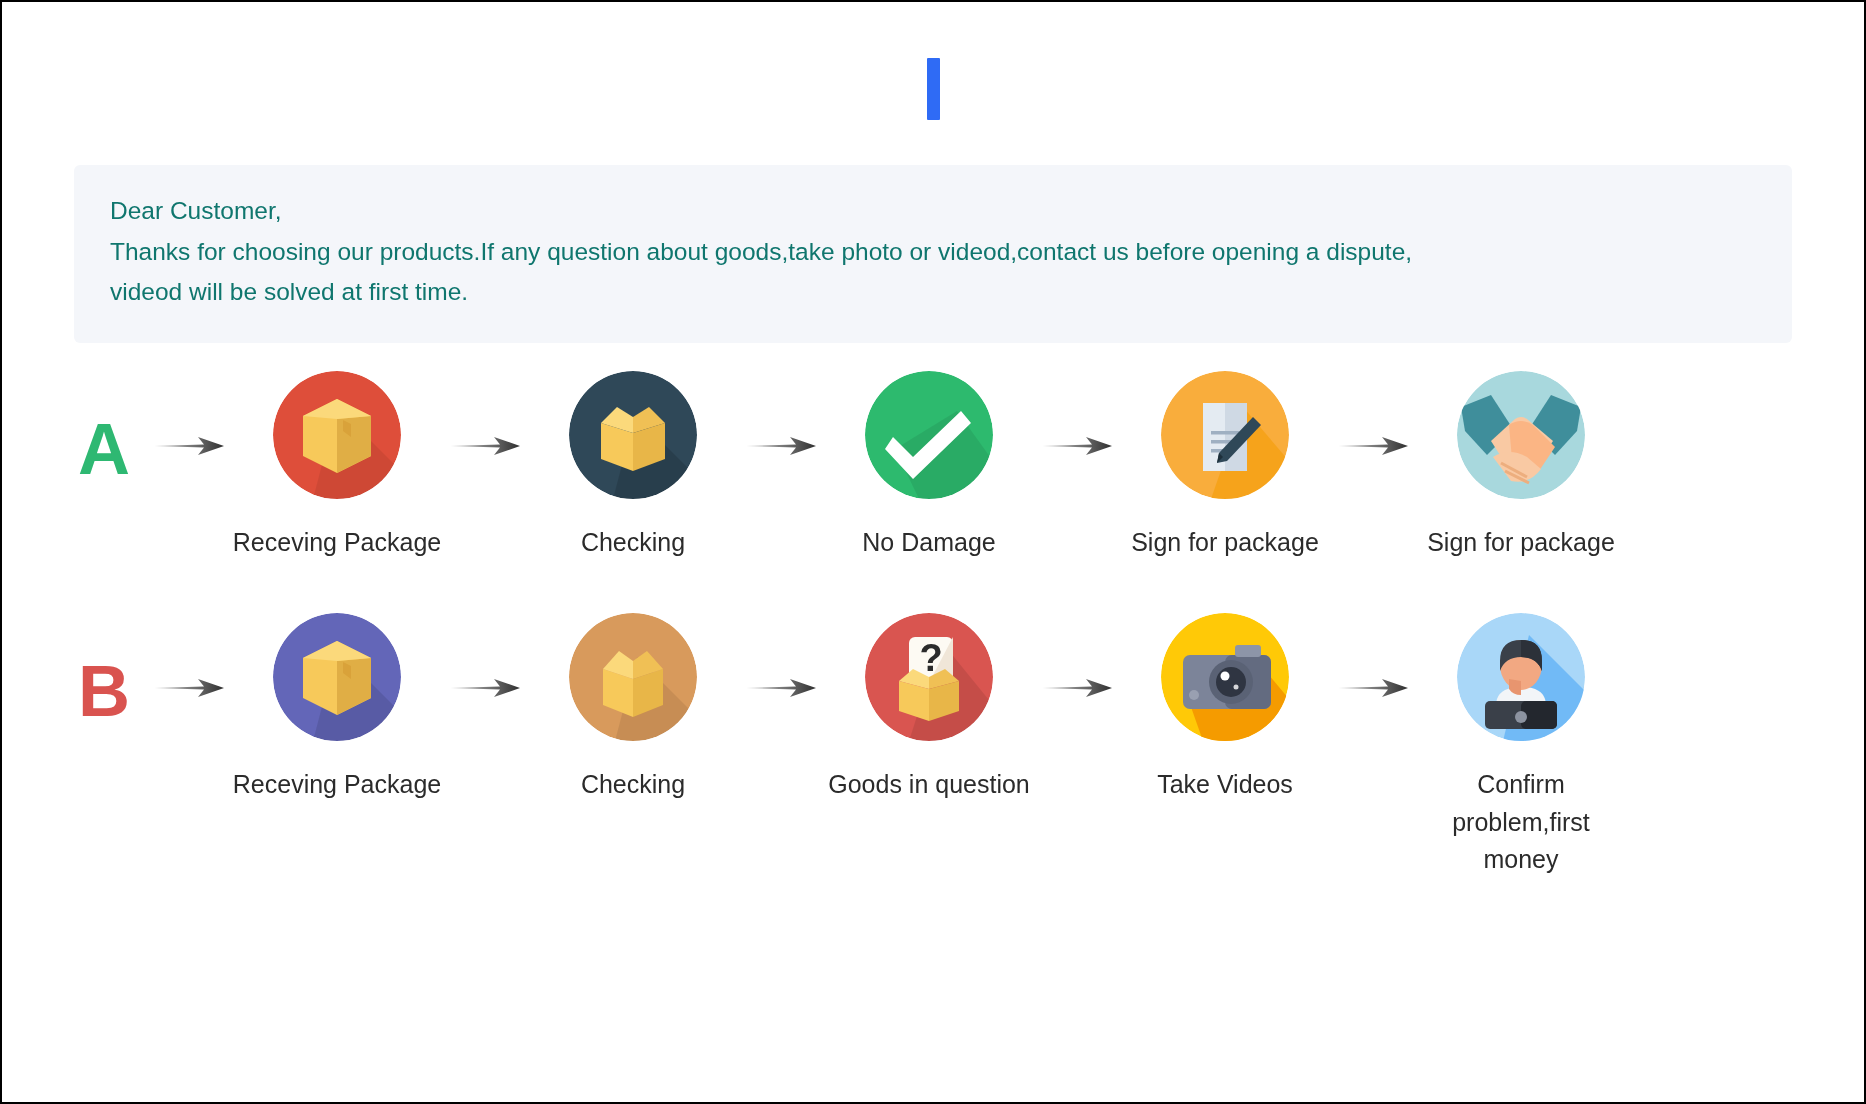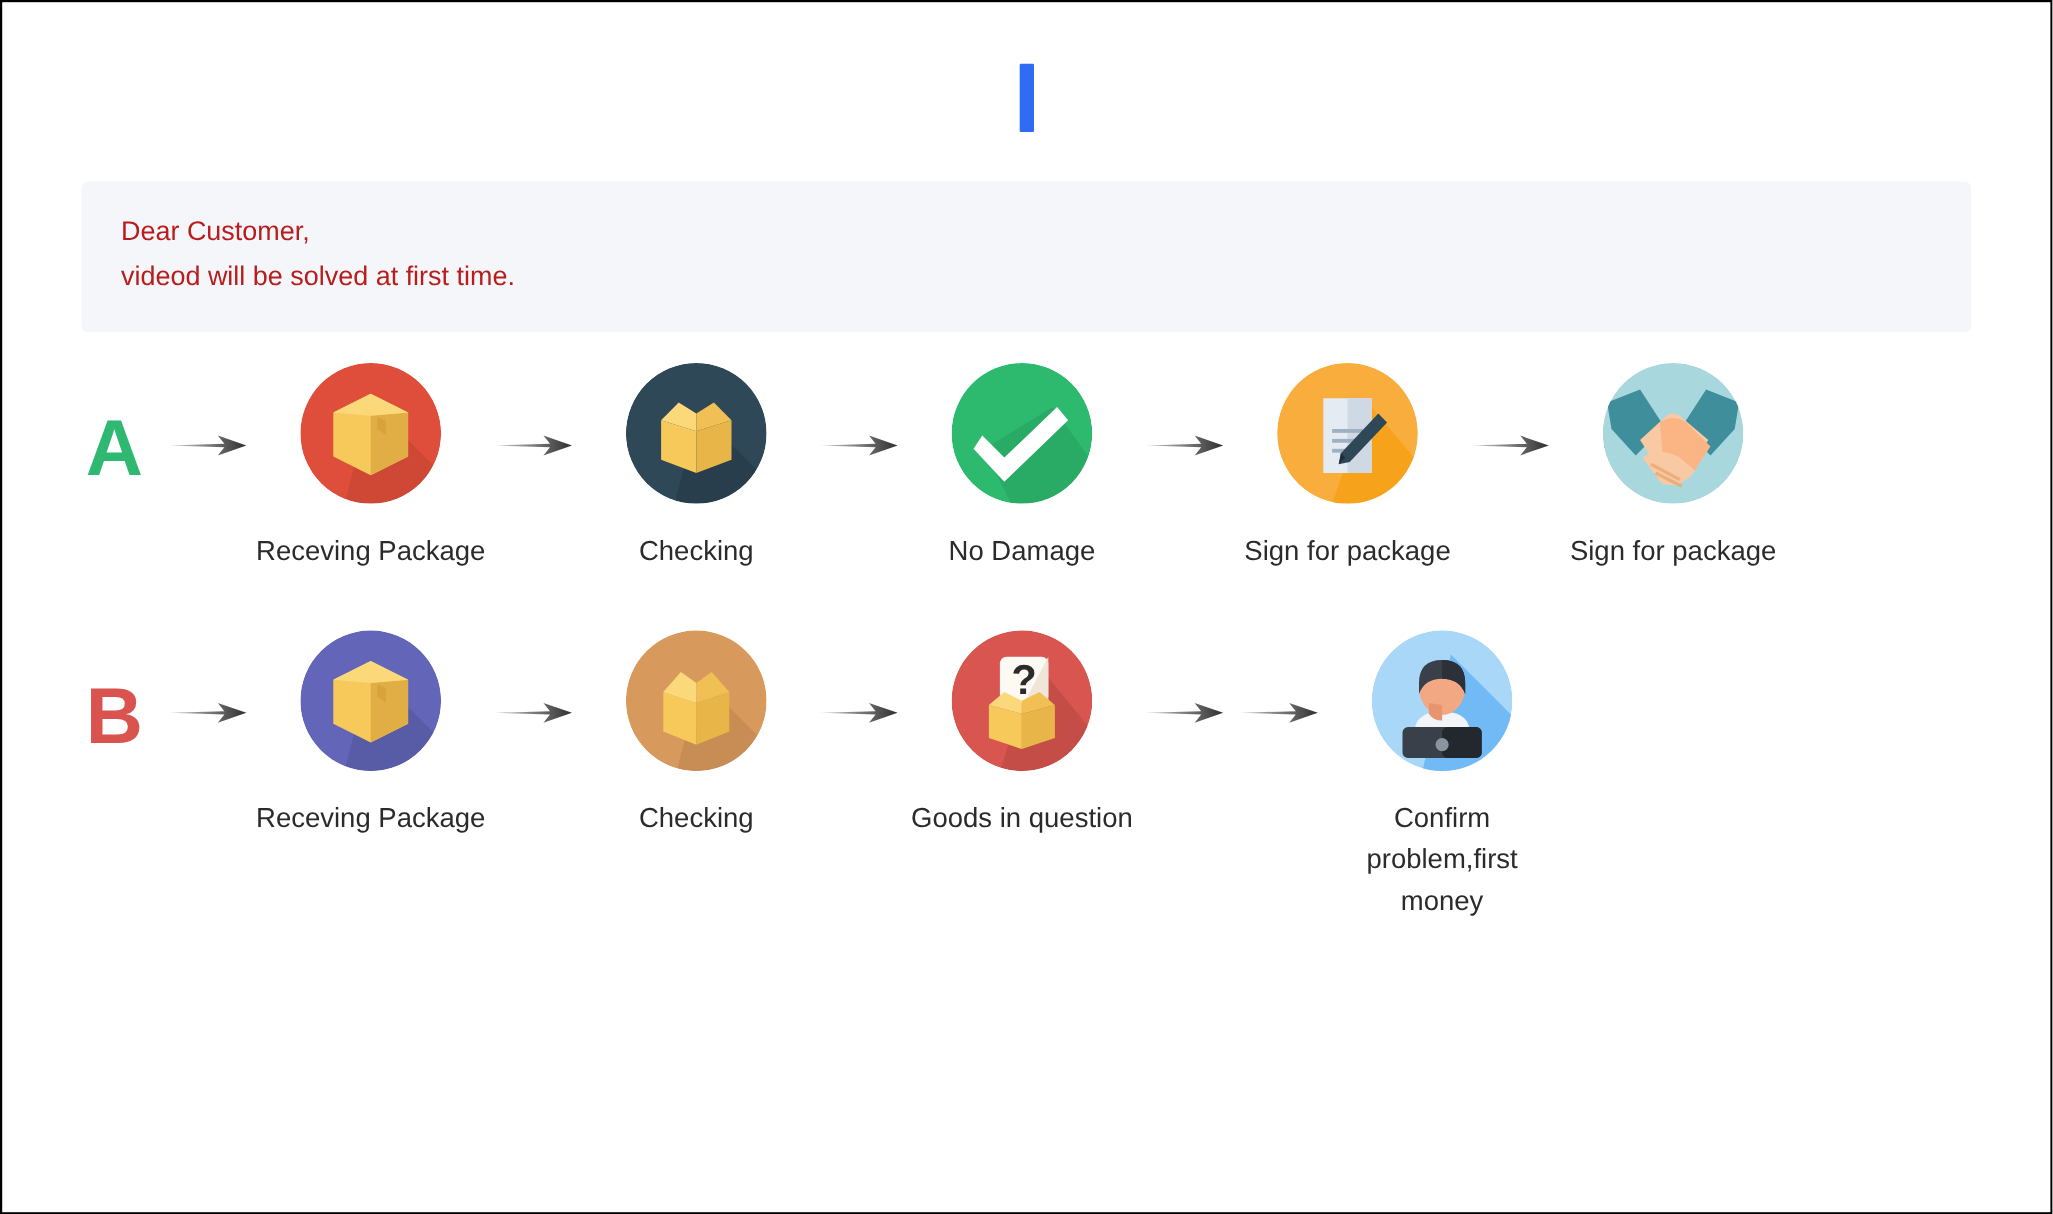--- a/index.html
+++ b/index.html
@@ -46,21 +46,21 @@
   
   .notice {
     margin: 37px 72px 0 72px;
     background: #f4f6fa;
     border-radius: 6px;
     padding: 26px 36px 30px 36px;
   }
   .notice p {
     font-size: 24.5px;
     line-height: 1.66;
-    color: #b91c1c;
+    color: #0f766e;
     white-space: nowrap;
   }
 
   
   .flow {
     margin: 28px 60px 0 60px;
     display: flex;
     align-items: flex-start;
   }
   .flow.row-b { margin-top: 52px; }
@@ -114,20 +114,21 @@
 <body>
 
 <div id="page">
 
   <div class="title-row">
     <span class="title-bar"></span>
   </div>
 
   <div class="notice">
     <p>Dear Customer,</p>
+    <p>Thanks for choosing our products.If any question about goods,take photo or videod,contact us before opening a dispute,</p>
     <p>videod will be solved at first time.</p>
   </div>
 
   <div class="flow row-a">
     <div class="badge a">A</div>
 
     <div class="arrow">
       <svg width="74" height="26" viewBox="0 0 74 26">
         <defs>
             <linearGradient id="ga1" x1="0" x2="1">
@@ -349,20 +350,37 @@
         <defs>
             <linearGradient id="gb4" x1="0" x2="1">
               <stop offset="0" stop-color="#c9c9c9"></stop>
               <stop offset="1" stop-color="#2f2f2f"></stop>
             </linearGradient>
           </defs>
         <path d="M2 13 L52 11.5 L46 4 L72 13 L46 22 L52 14.5 Z" fill="url(#gb4)"></path>
       </svg>
     </div>
 
+    <div class="step">
+      <span class="disc">
+        <svg width="128" height="128" viewBox="0 0 128 128">
+          <circle cx="64" cy="64" r="64" fill="#ffc907"></circle>
+          <path d="M88 38 L128 86 L128 128 L42 128 L30 94 Z" fill="#f59b00"></path>
+          <rect x="22" y="42" width="88" height="54" rx="7" fill="#7c8499"></rect>
+          <rect x="64" y="42" width="46" height="54" rx="7" fill="#636b80"></rect>
+          <rect x="74" y="32" width="26" height="12" rx="3" fill="#8d95a8"></rect>
+          <circle cx="70" cy="69" r="22" fill="#5a6275"></circle>
+          <circle cx="70" cy="69" r="15" fill="#2f3542"></circle>
+          <circle cx="64" cy="63" r="4.5" fill="#ffffff"></circle>
+          <circle cx="75" cy="74" r="2.5" fill="#ffffff" opacity="0.8"></circle>
+          <circle cx="33" cy="82" r="5" fill="#99a0b1"></circle>
+        </svg>
+      </span>
+      <span class="caption">Take Videos</span>
+    </div>
 
     <div class="arrow">
       <svg width="74" height="26" viewBox="0 0 74 26">
         <defs>
             <linearGradient id="gb5" x1="0" x2="1">
               <stop offset="0" stop-color="#c9c9c9"></stop>
               <stop offset="1" stop-color="#2f2f2f"></stop>
             </linearGradient>
           </defs>
         <path d="M2 13 L52 11.5 L46 4 L72 13 L46 22 L52 14.5 Z" fill="url(#gb5)"></path>

